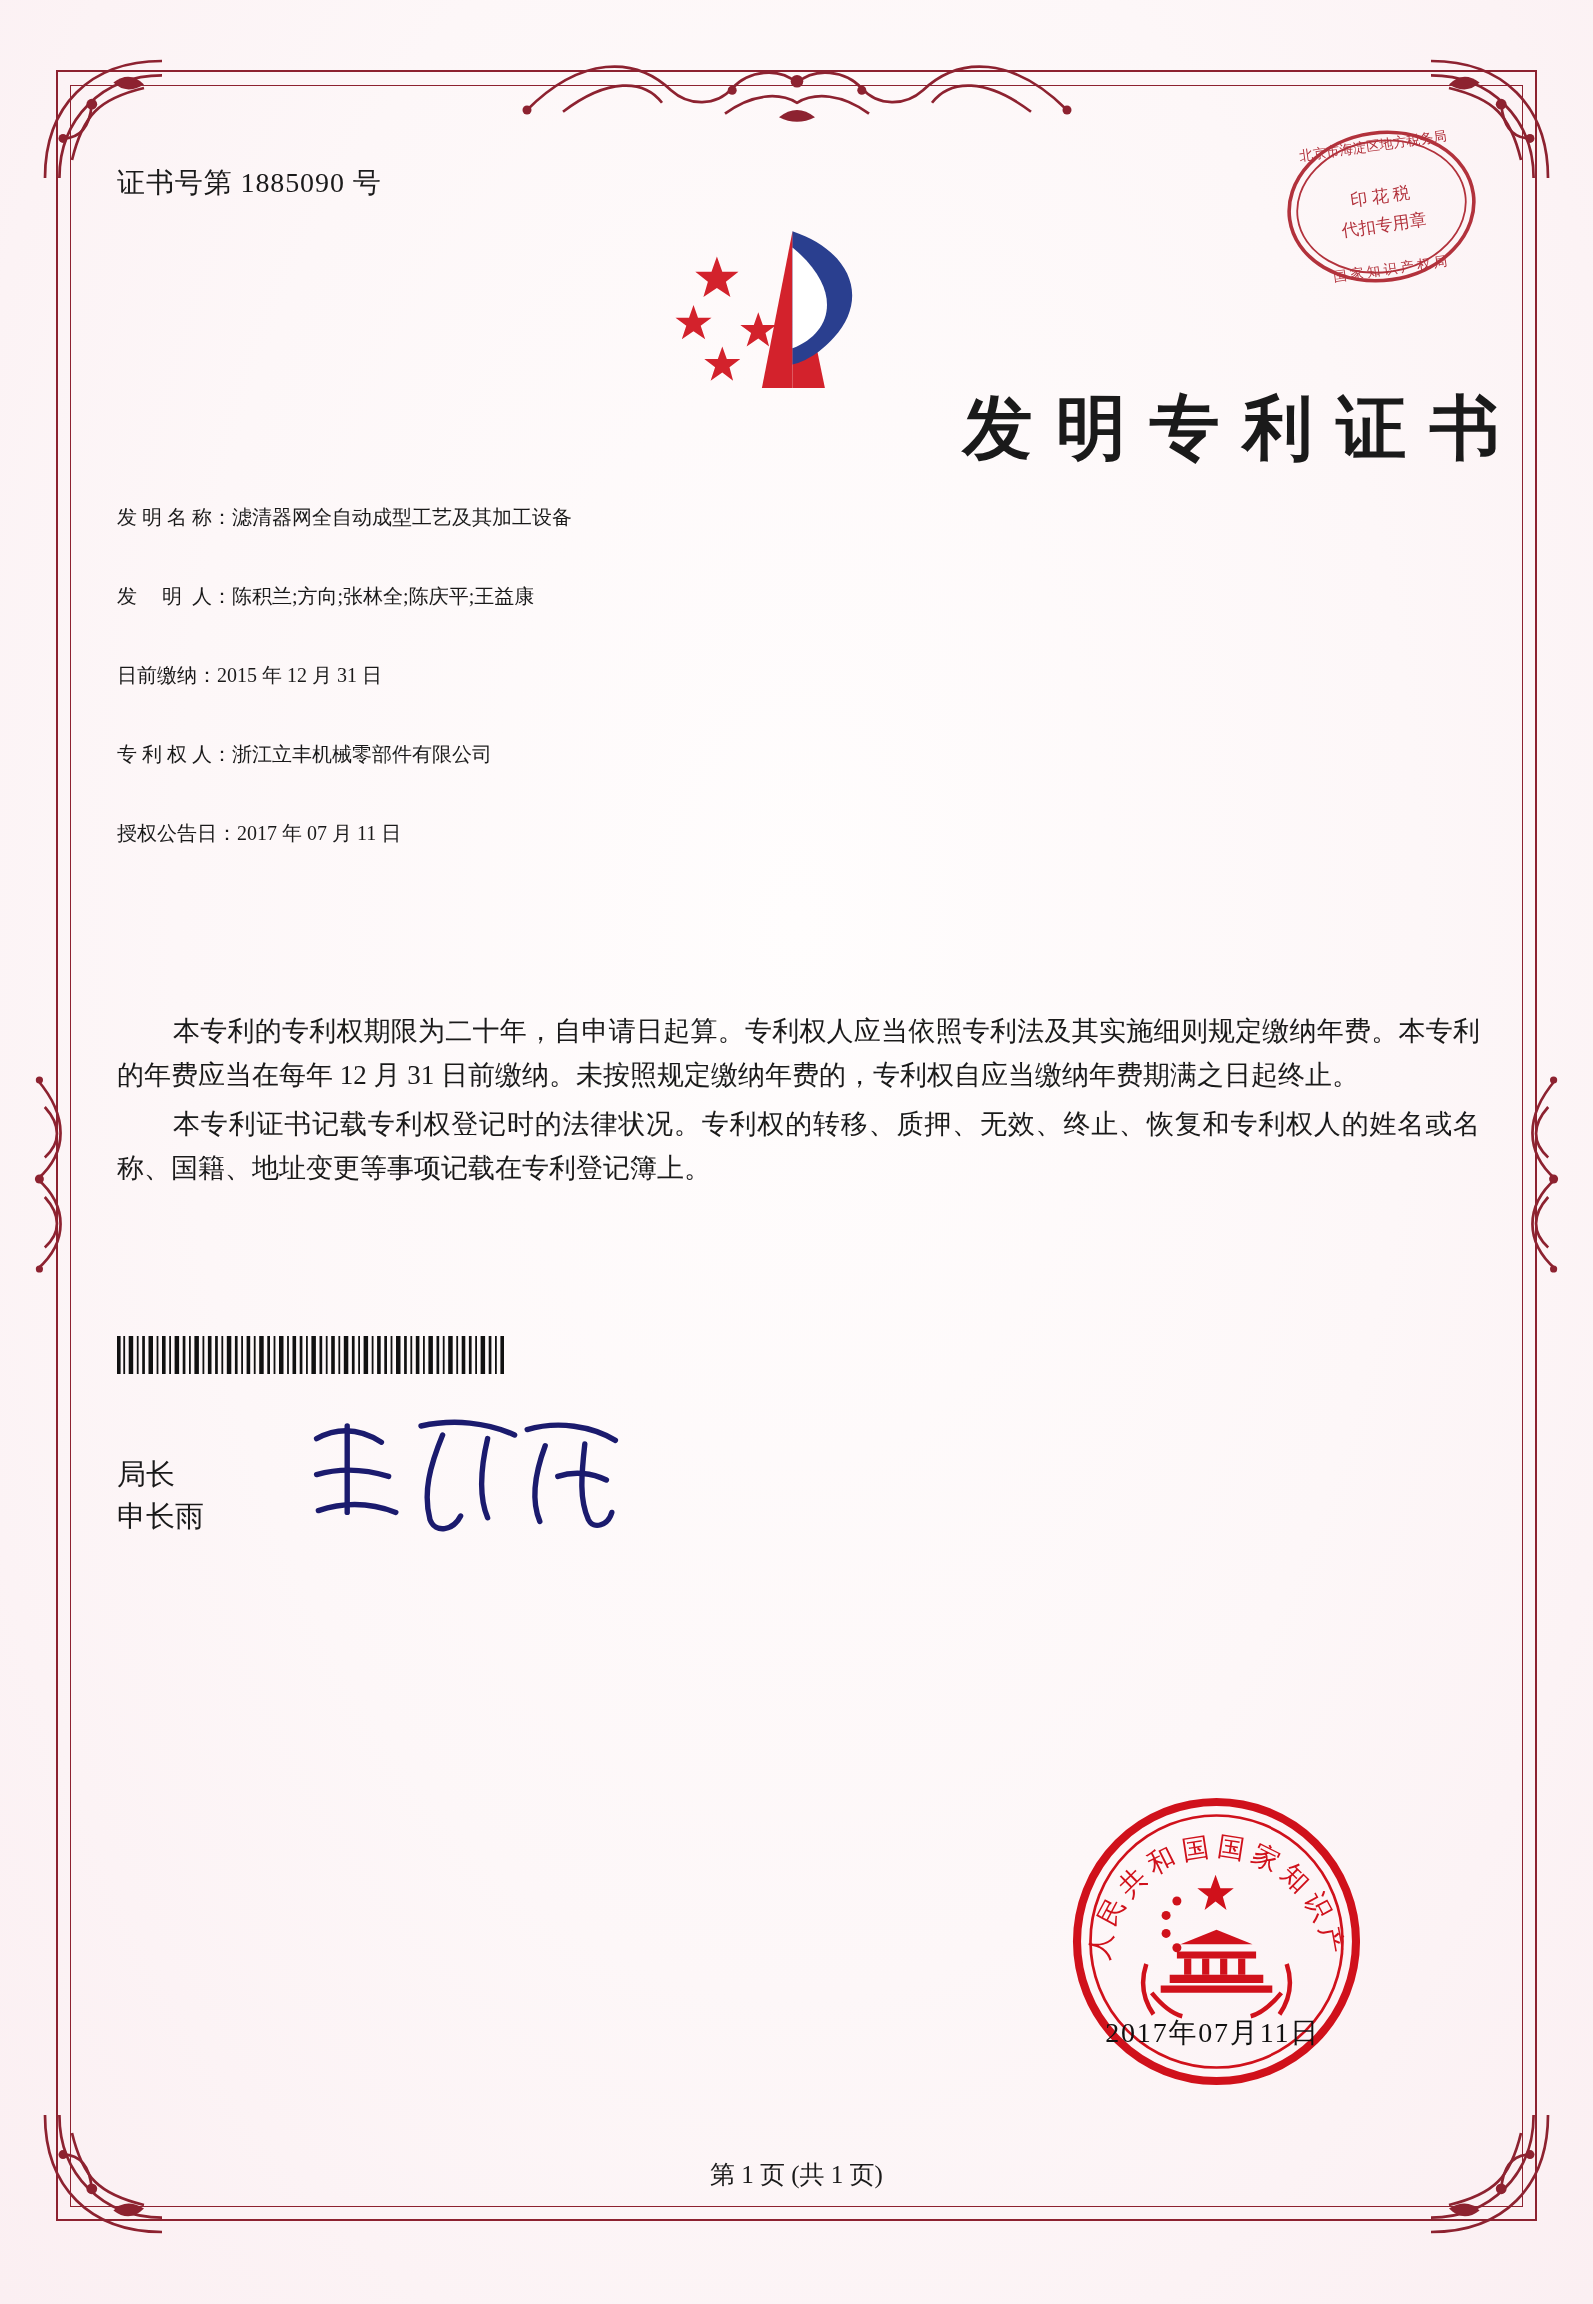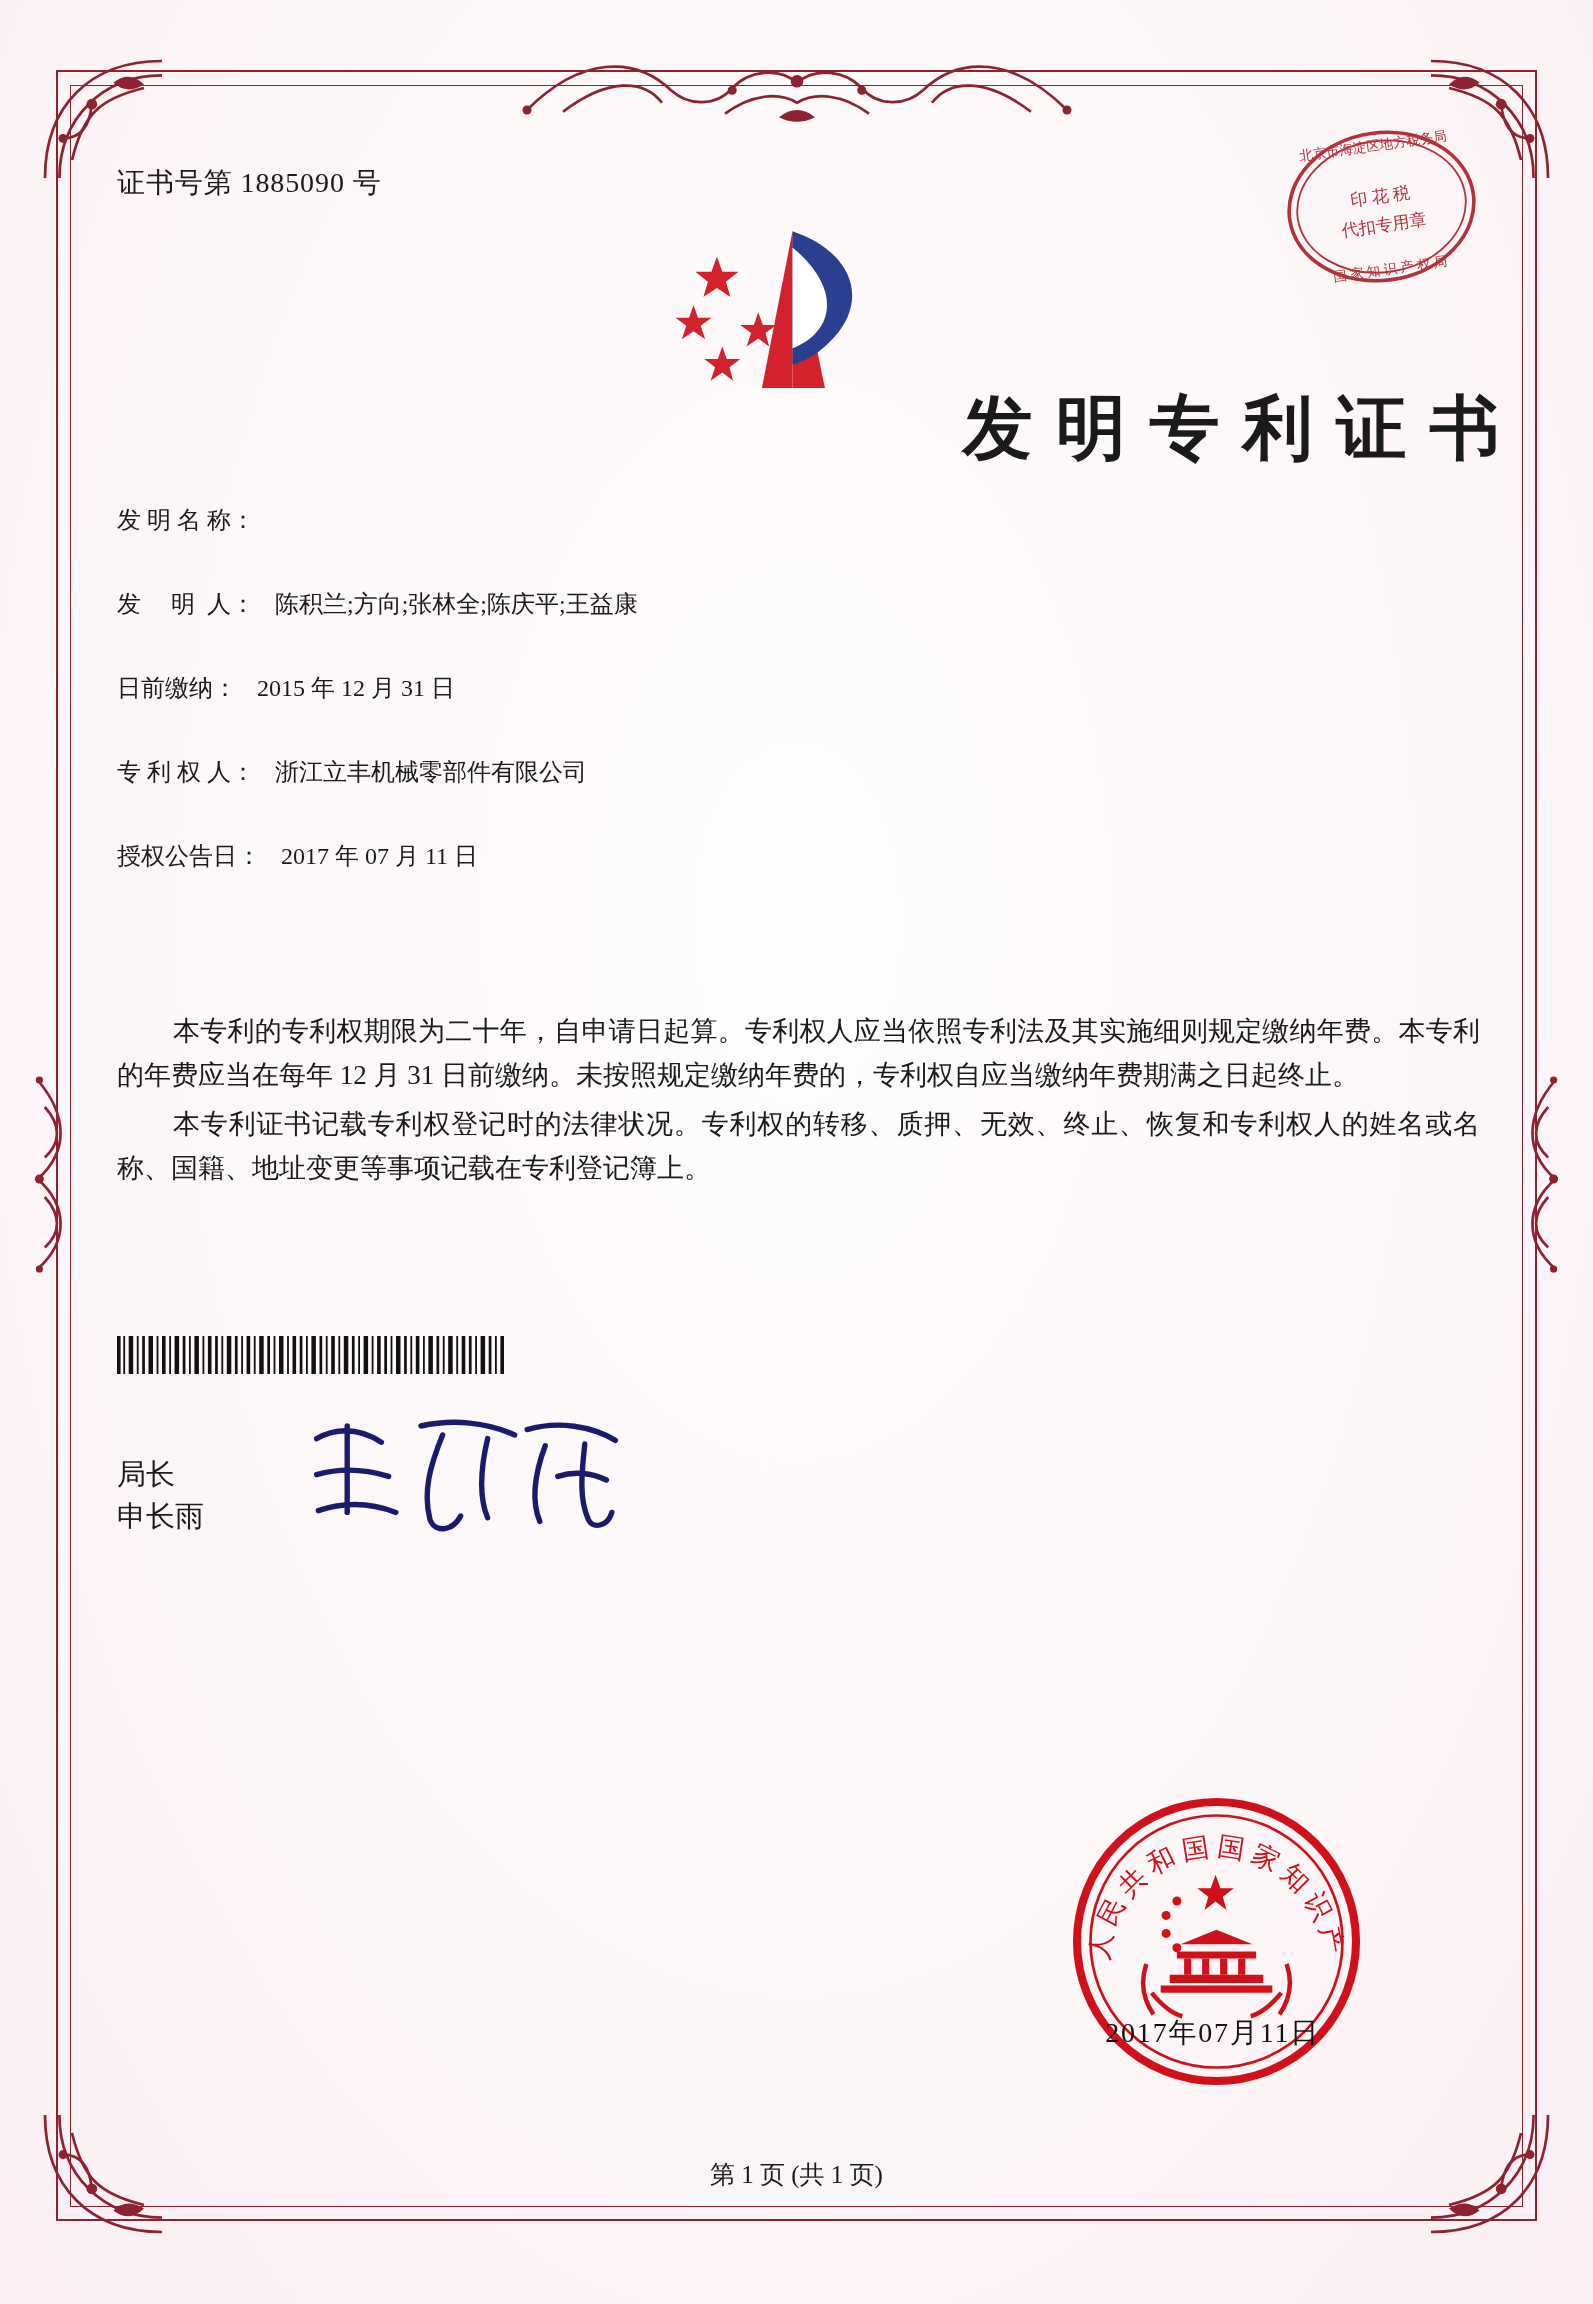--- a/index.html
+++ b/index.html
@@ -48,21 +48,21 @@
   .stamp-tax svg{width:100%;height:100%;display:block;}
 
   .stamp-main{position:absolute;right:158px;bottom:117px;width:297px;height:297px;}
   .stamp-main svg{width:100%;height:100%;display:block;}
 
   .title{position:absolute;left:0;right:0;top:297px;text-align:right;
       font-size:70px;font-weight:bold;letter-spacing:23.4px;
       font-family:"DejaVu Serif",serif;text-indent:23.4px;}
 
   .fields{position:absolute;left:47px;top:419px;right:36px;}
-  .field{display:flex;align-items:baseline;margin-bottom:52px;font-size:24px;gap:20px;}
+  .field{display:flex;align-items:baseline;margin-bottom:52px;font-size:20px;}
   .field .lbl{white-space:pre;}
   .field .val{}
   .mono{font-family:"Liberation Mono","DejaVu Sans Mono",monospace;letter-spacing:1.8px;}
 
   .paras{position:absolute;left:47px;right:43px;top:925px;font-size:27px;line-height:1.62;}
   .paras p{margin:0 0 5.4px 0;text-indent:56px;text-align:justify;}
 
   
   .barcode{position:absolute;left:47px;top:1251px;width:423px;height:38px;}
   .barcode svg{width:100%;height:100%;display:block;}
@@ -225,20 +225,21 @@
           <text x="115" y="124" text-anchor="middle" font-size="19" fill="#b2323c" font-family="'Liberation Serif',serif">代扣专用章</text>
         </g>
       </svg>
     </div>
 
     <div class="title">发明专利证书</div>
 
     <div class="fields">
       <div class="field">
         <span class="lbl">发 明 名 称：</span>
+        <span class="val">滤清器网全自动成型工艺及其加工设备</span>
       </div>
       <div class="field">
         <span class="lbl">发     明  人：</span>
         <span class="val">陈积兰;方向;张林全;陈庆平;王益康</span>
       </div>
       <div class="field">
         <span class="lbl">日前缴纳：</span>
         <span class="val">2015 年 12 月 31 日</span>
       </div>
       <div class="field">

